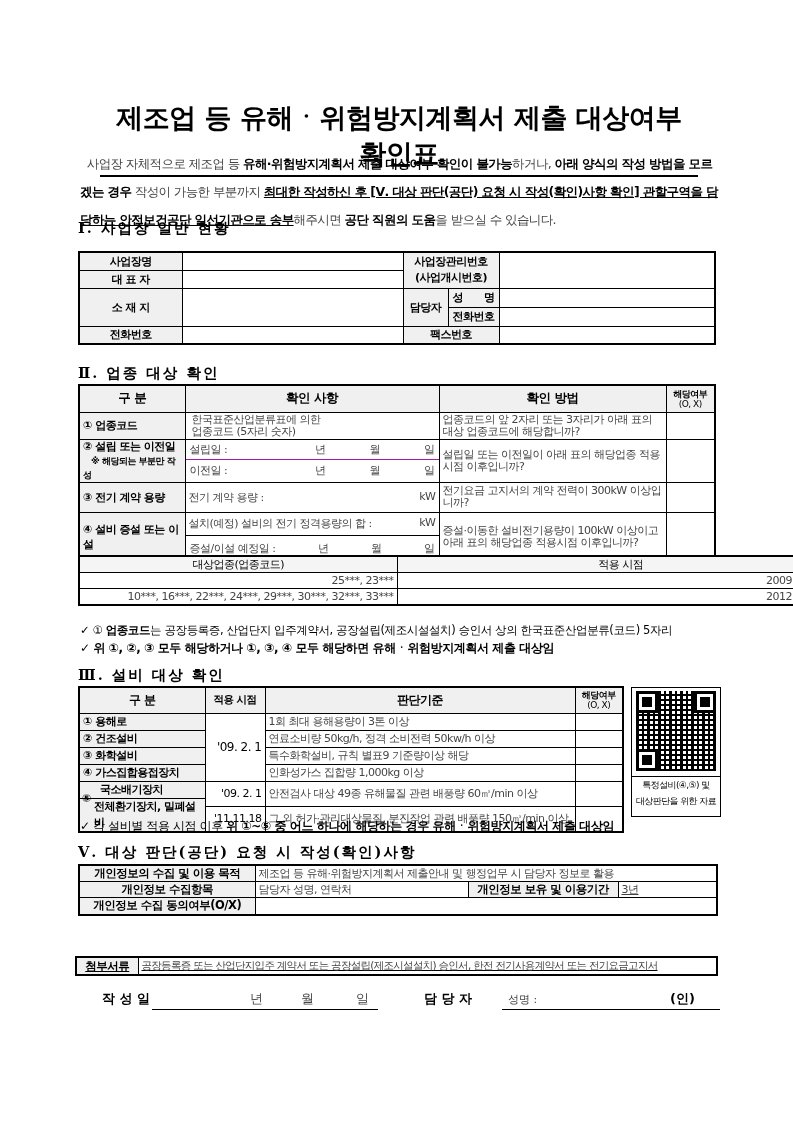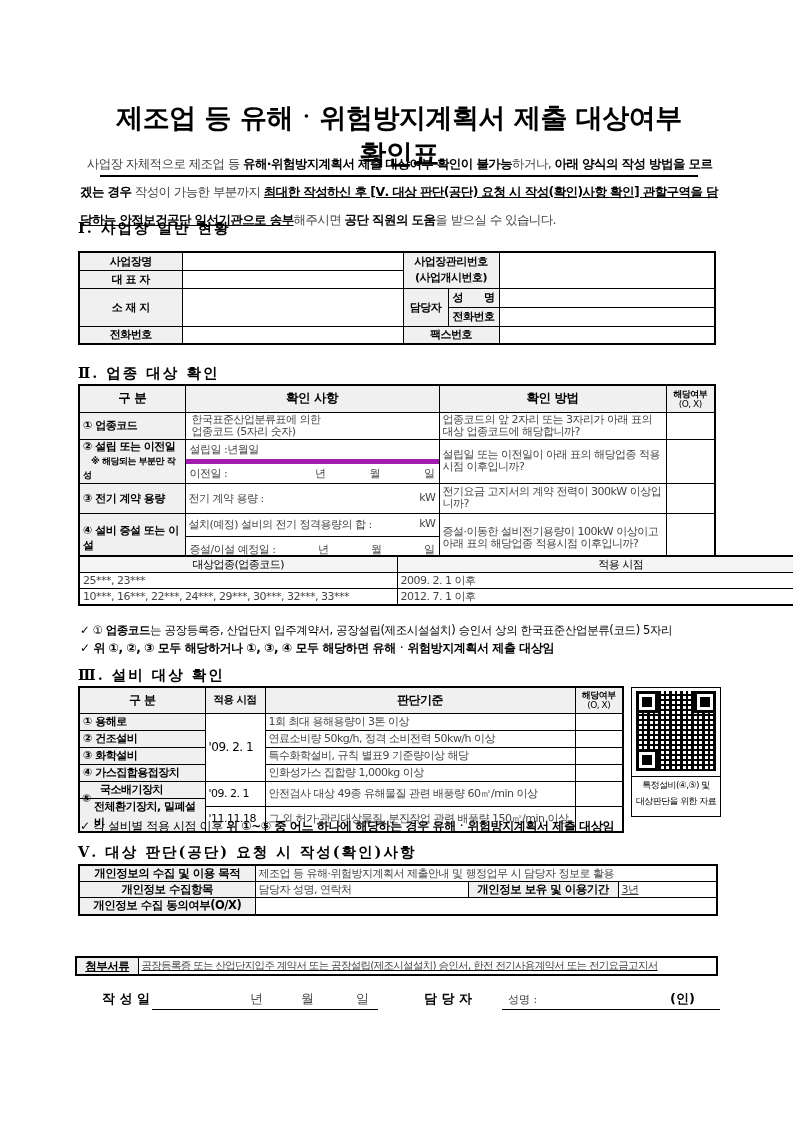--- a/index.html
+++ b/index.html
@@ -7,21 +7,21 @@
   .title { position:absolute; left:100px; top:100px; width:598px; text-align:center; font-size:27px; font-weight:bold; letter-spacing:-0.5px; padding-bottom:3px; border-bottom:2.5px solid #000; }
   .intro { position:absolute; left:80px; top:150px; width:640px; font-size:12.5px; line-height:28px; letter-spacing:-0.6px; color:#444; }
   .intro b { color:#000; }
   .intro u { color:#000; font-weight:bold; }
   .sec { position:absolute; left:78px; font-family:"DejaVu Serif", serif; font-weight:bold; font-size:14.5px; letter-spacing:2px; }
   table { border-collapse:collapse; position:absolute; font-size:11px; letter-spacing:-0.5px; }
   td, th { border:1px solid #000; padding:0 3px; font-weight:normal; }
   table.outer { border:2px solid #000; }
   .hd { background:#f0f0f0; font-weight:bold; text-align:center; }
   .b { font-weight:bold; }
-  .c { text-align:left; }
+  .c { text-align:right; }
   .sm { font-size:9px; }
   .gray { color:#444; }
   .check { position:absolute; left:80px; font-size:11.5px; letter-spacing:-0.4px; }
   .qr { position:absolute; left:631px; top:687px; width:88px; height:128px; border:1.5px solid #000; }
   .qrbox { position:absolute; left:4px; top:3px; width:80px; height:80px; background:
     repeating-linear-gradient(90deg,#000 0 3px,#fff 3px 6px,#000 6px 8px,#fff 8px 11px),
     repeating-linear-gradient(0deg,#000 0 2px,#fff 2px 5px); background-blend-mode:multiply; }
   .qrfinder { position:absolute; width:16px; height:16px; border:3px solid #000; background:#fff; box-shadow: inset 0 0 0 3px #fff, inset 0 0 0 8px #000; }
   .qrcap { position:absolute; left:0; top:88px; width:88px; border-top:1px solid #000; font-size:9px; text-align:center; line-height:16px; letter-spacing:-0.6px; }
   .sign { position:absolute; top:990px; font-size:13px; }
@@ -92,21 +92,21 @@
   </tr>
   <tr style="height:27px">
     <td class="hd" style="text-align:left">① 업종코드</td>
     <td class="gray" style="white-space:pre-line;line-height:12px;padding-left:6px">한국표준산업분류표에 의한
 업종코드 (5자리 숫자)</td>
     <td class="gray" style="line-height:12px">업종코드의 앞 2자리 또는 3자리가 아래 표의 대상 업종코드에 해당합니까?</td>
     <td></td>
   </tr>
   <tr style="height:19px">
     <td class="hd" rowspan="2" style="text-align:left;line-height:14px"><span>② 설립 또는 이전일</span><br><span class="sm" style="padding-left:8px">※ 해당되는 부분만 작성</span></td>
-    <td class="gray" style="display:flex;justify-content:flex-start;border:none;border-bottom:5px solid #a21caf;padding:2px 4px">
+    <td class="gray" style="display:flex;justify-content:space-between;border:none;border-bottom:1px solid #a21caf;padding:2px 4px">
           <span>설립일 :</span>
           <span></span>
           <span>년</span>
           <span>월</span>
           <span>일</span>
         </td>
     <td class="gray" rowspan="2" style="line-height:12px">설립일 또는 이전일이 아래 표의 해당업종 적용시점 이후입니까?</td>
     <td rowspan="2"></td>
   </tr>
   <tr style="height:19px">

